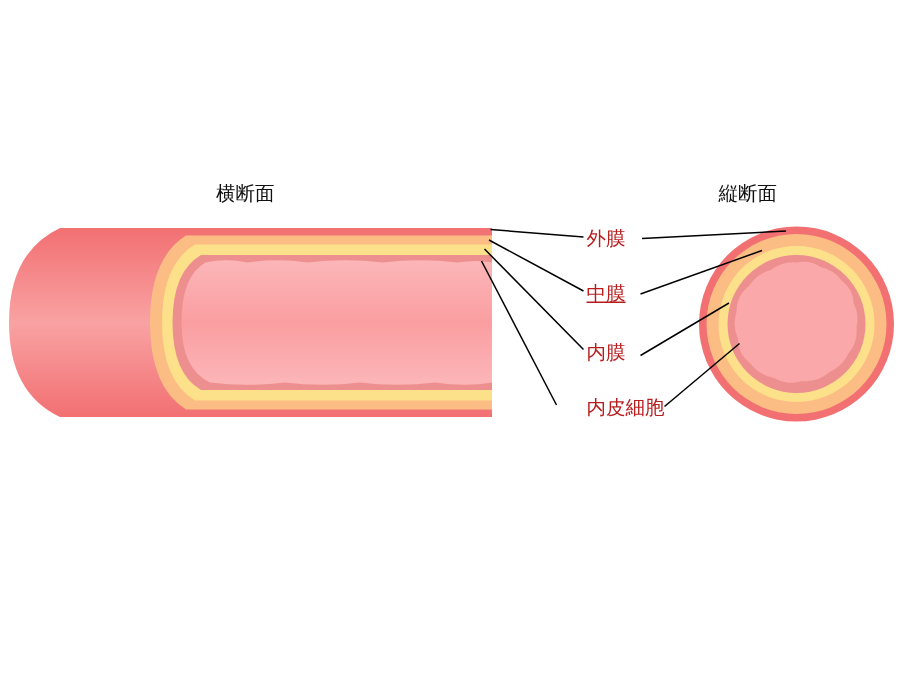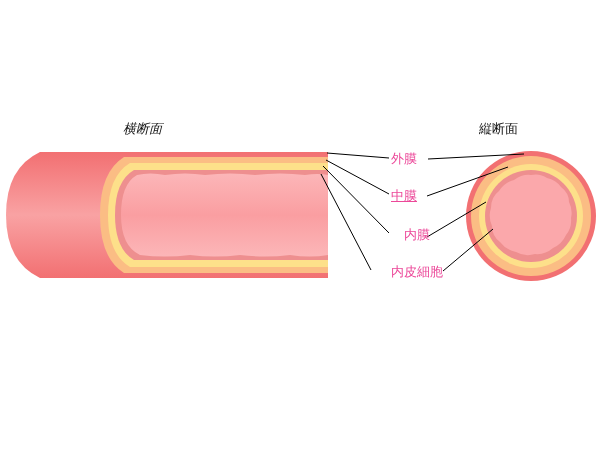--- a/index.html
+++ b/index.html
@@ -1,19 +1,19 @@
 <!DOCTYPE html>
 <html><head>
   <meta charset="utf-8">
   <style>
     html, body { margin: 0; padding: 0; }
     body { width: 600px; height: 450px; background: #ffffff; position: relative; overflow: hidden;
            font-family: "DejaVu Sans", sans-serif; }
     .title { position: absolute; font-size: 13px; color: #111; letter-spacing: 0; }
-    .label { position: absolute; font-size: 13px; color: #ec4899; white-space: nowrap; }
+    .label { position: absolute; font-size: 13px; color: #b91c1c; white-space: nowrap; }
     svg { position: absolute; left: 0; top: 0; }
   </style>
 </head>
 <body>
 
 <svg width="600" height="450" viewBox="0 0 600 450">
   <defs>
     <linearGradient id="wallGrad" x1="0" y1="0" x2="0" y2="1">
       <stop offset="0" stop-color="#f27072"></stop>
       <stop offset="0.5" stop-color="#f9a2a3"></stop>
@@ -56,19 +56,19 @@
     <line x1="326" y1="160" x2="389" y2="194"></line>
     <line x1="323" y1="166" x2="389" y2="233"></line>
     <line x1="321" y1="174" x2="371" y2="270"></line>
     <line x1="428" y1="159" x2="524" y2="154"></line>
     <line x1="427" y1="196" x2="508" y2="167"></line>
     <line x1="427" y1="237" x2="486" y2="202"></line>
     <line x1="443" y1="271" x2="493" y2="229"></line>
   </g>
 </svg>
 
-<div class="title" style="left:123px; top:120px;font-style:italic;">横断面</div>
+<div class="title" style="left:144px; top:120px;">横断面</div>
 <div class="title" style="left:479px; top:120px;">縦断面</div>
 
 <div class="label" style="left:391px; top:150px;">外膜</div>
 <div class="label" style="left:391px; top:187px;text-decoration:underline;">中膜</div>
-<div class="label" style="left:404px; top:226px;">内膜</div>
+<div class="label" style="left:391px; top:226px;">内膜</div>
 <div class="label" style="left:391px; top:263px;">内皮細胞</div>
 
 </body></html>

